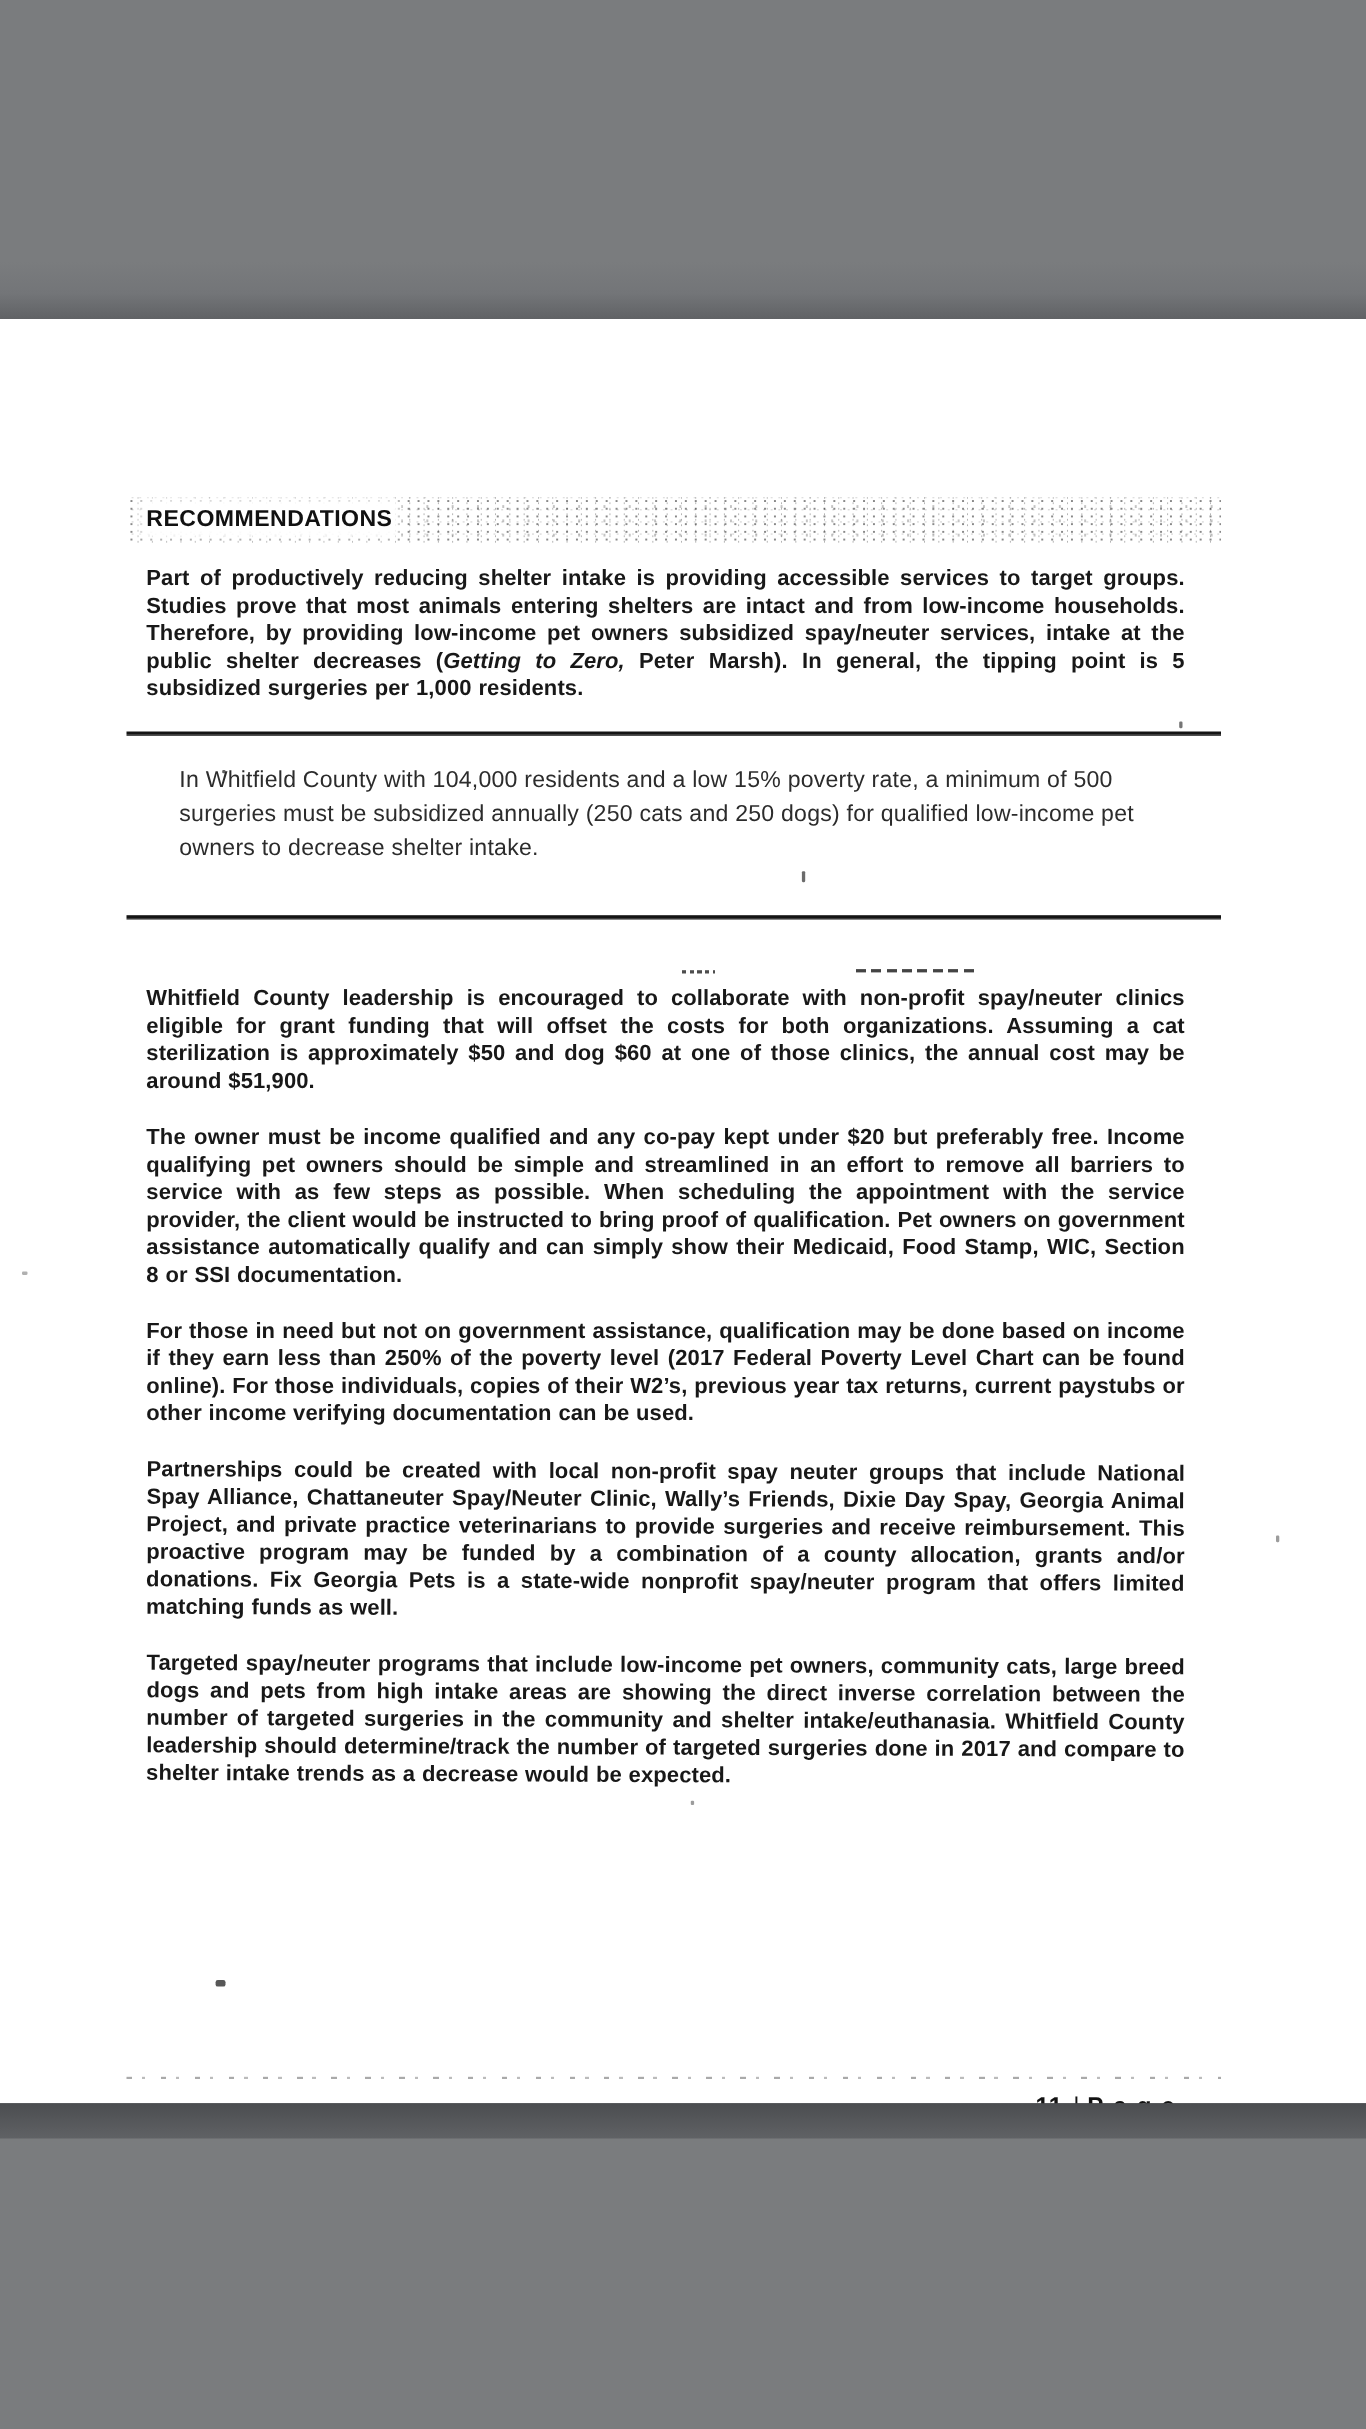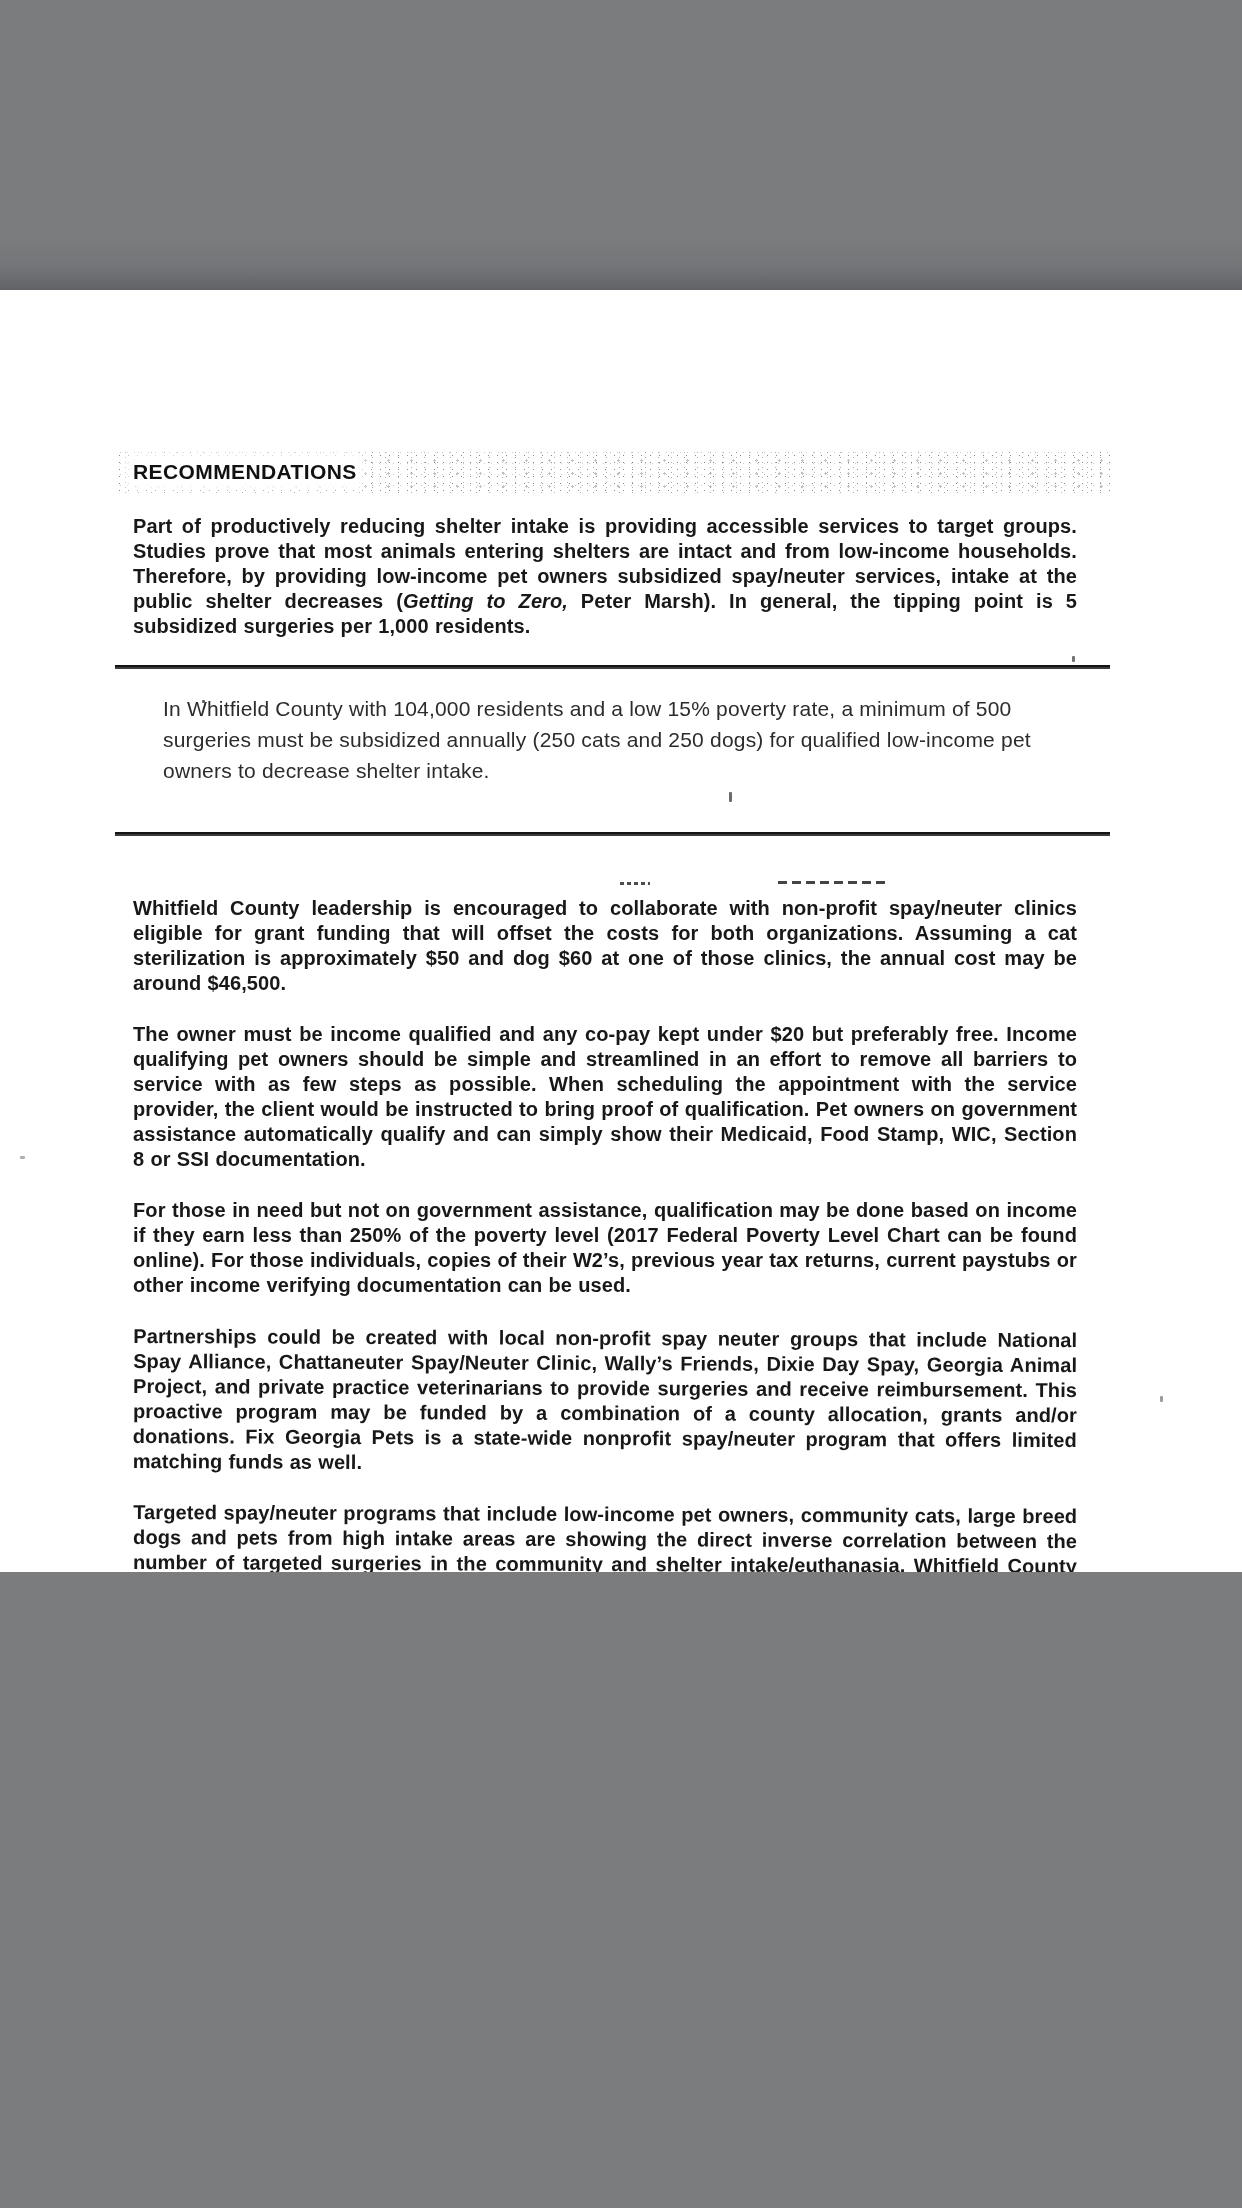--- a/index.html
+++ b/index.html
@@ -2,21 +2,21 @@
 <html><head>
 <meta charset="utf-8">
 <style>
   html,body{margin:0;padding:0;}
   body{
     width:1242px;height:2208px;
     background:#7a7c7e;
     font-family:"Liberation Sans","DejaVu Sans",sans-serif;
     -webkit-font-smoothing:antialiased;
   }
-  #screen{position:relative;width:1242px;height:1572px;overflow:hidden;}
+  #screen{position:relative;width:1242px;height:1944px;overflow:hidden;}
 
   
   .band-top{
     position:absolute;left:0;top:0;width:1242px;height:290px;
     background:linear-gradient(to bottom,#7a7c7e 0%,#7a7c7e 82%,#737578 92%,#606265 100%);
   }
   .band-bottom{
     position:absolute;left:0;top:1912px;width:1242px;height:296px;
     background:linear-gradient(to bottom,#4b4d50 0%,#66686b 14%,#76787a 30%,#7b7d7f 48%,#7b7d7f 100%);
   }
@@ -121,21 +121,21 @@
 
       <div class="rule top"></div>
 
       <div class="callout">In Whitfield County with 104,000 residents and a low 15% poverty rate, a minimum of 500 surgeries must be subsidized annually (250 cats and 250 dogs) for qualified low-income pet owners to decrease shelter intake.</div>
 
       <div class="rule bottom"></div>
 
       <div class="par-wrap">
         <span class="dash-artifact dash-a"></span>
         <span class="dash-artifact dash-b"></span>
-        <p class="body-par first-after-box">Whitfield County leadership is encouraged to collaborate with non-profit spay/neuter clinics eligible for grant funding that will offset the costs for both organizations. Assuming a cat sterilization is approximately $50 and dog $60 at one of those clinics, the annual cost may be around $46,500.</p>
+        <p class="body-par first-after-box">Whitfield County leadership is encouraged to collaborate with non-profit spay/neuter clinics eligible for grant funding that will offset the costs for both organizations. Assuming a cat sterilization is approximately $50 and dog $60 at one of those clinics, the annual cost may be around $51,900.</p>
       </div>
 
       <p class="body-par">The owner must be income qualified and any co-pay kept under $20 but preferably free. Income qualifying pet owners should be simple and streamlined in an effort to remove all barriers to service with as few steps as possible. When scheduling the appointment with the service provider, the client would be instructed to bring proof of qualification. Pet owners on government assistance automatically qualify and can simply show their Medicaid, Food Stamp, WIC, Section 8 or SSI documentation.</p>
 
       <p class="body-par">For those in need but not on government assistance, qualification may be done based on income if they earn less than 250% of the poverty level (2017 Federal Poverty Level Chart can be found online). For those individuals, copies of their W2’s, previous year tax returns, current paystubs or other income verifying documentation can be used.</p>
 
       <p class="body-par tilt">Partnerships could be created with local non-profit spay neuter groups that include National Spay Alliance, Chattaneuter Spay/Neuter Clinic, Wally’s Friends, Dixie Day Spay, Georgia Animal Project, and private practice veterinarians to provide surgeries and receive reimbursement. This proactive program may be funded by a combination of a county allocation, grants and/or donations.  Fix Georgia Pets is a state-wide nonprofit spay/neuter program that offers limited matching funds as well.</p>
 
       <p class="body-par tilt">Targeted spay/neuter programs that include low-income pet owners, community cats, large breed dogs and pets from high intake areas are showing the direct inverse correlation between the number of targeted surgeries in the community and shelter intake/euthanasia. Whitfield County leadership should determine/track the number of targeted surgeries done in 2017 and compare to shelter intake trends as a decrease would be expected.</p>
 

